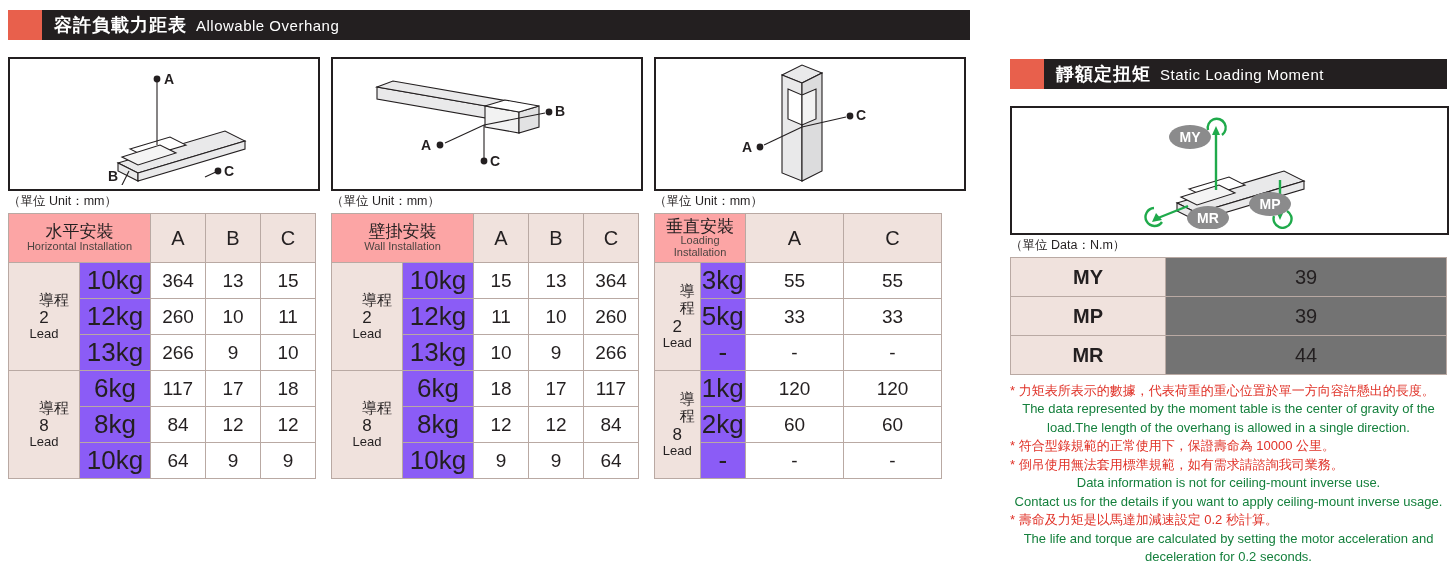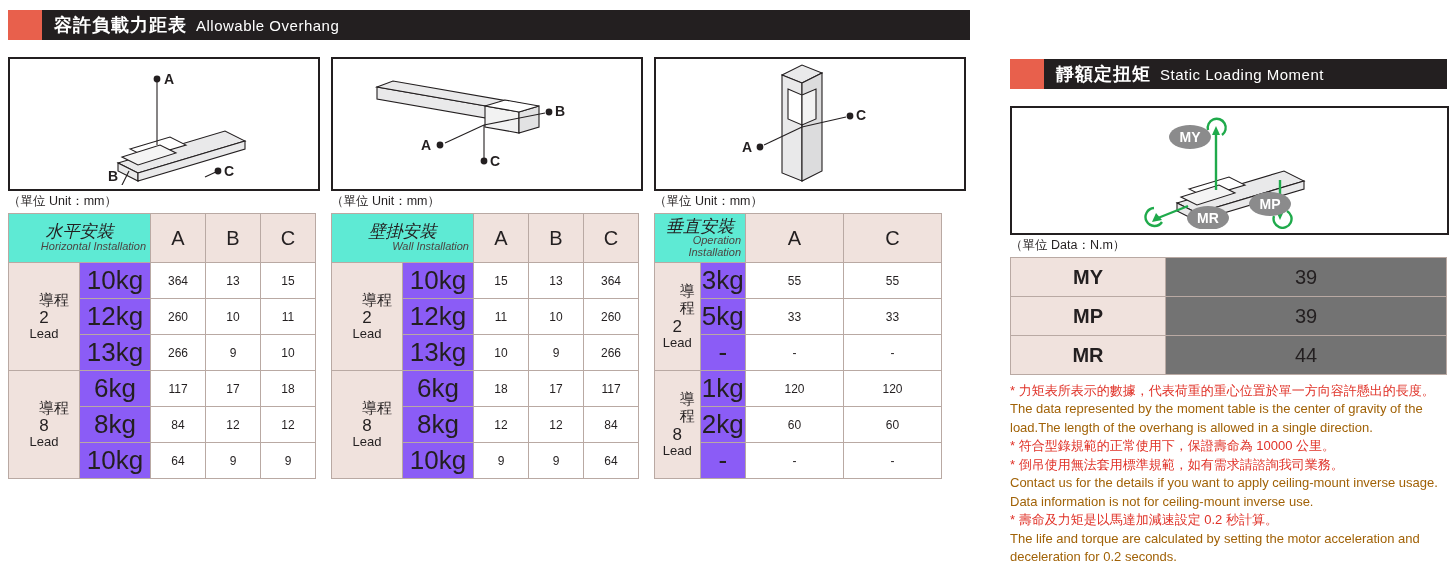--- a/index.html
+++ b/index.html
@@ -26,42 +26,42 @@
   .diag-row{display:flex;gap:15px;margin-top:17px;}
   .diag{width:308px;height:130px;border:2px solid #231f20;background:#fff;position:relative;overflow:hidden;}
   .diag.wide{width:435px;height:125px;}
   .unit{text-align:left;font-size:12.5px;margin:2px 2px 3px 0;color:#231f20;}
 
   
   .tbl-row{display:flex;gap:15px;}
   table{border-collapse:collapse;font-size:19px;}
   .t-oh{width:308px;table-layout:fixed;}
   td,th{border:1px solid #b9a9a3;text-align:center;vertical-align:middle;font-weight:normal;color:#231f20;}
-  .hcell{background:#5eead4;height:44px;padding:2px 4px;font-style:italic;}
+  .hcell{background:#fca5a5;height:44px;padding:2px 4px;}
   .hcell .zh{font-size:17px;display:block;line-height:1.05;}
-  .hcell .en{font-size:11px;display:block;color:#4d4542;line-height:1.05;text-align:right;}
+  .hcell .en{font-size:11px;display:block;color:#4d4542;line-height:1.05;}
   .col-letter{background:#f0e2dd;font-size:20px;width:52px;}
   .lead-cell{background:#f0e2dd;width:44px;font-size:13px;line-height:1.15;padding:1px;}
   .lead-cell b{font-size:15px;font-weight:normal;display:block;margin-left:20px;}
   .lead-cell .num{font-size:17px;display:block;}
   .kg{background:#8b5cf6;font-size:26px;height:33px;}
-  .val{background:#ffffff;font-size:12px;height:33px;}
+  .val{background:#ffffff;font-size:19px;height:33px;}
 
   
   .t-v{width:288px;table-layout:fixed;}
 
   
   .t-sq{width:437px;table-layout:fixed;}
   .t-sq .lbl{background:#f0e2dd;font-size:20px;font-weight:bold;height:36px;width:152px;}
   .t-sq .num{background:#737373;font-size:20px;height:36px;}
 
   
   .notes{margin-top:7px;font-size:13px;line-height:1.42;}
   .notes .red{color:#e03127;}
-  .notes .gray{color:#a16207;}
+  .notes .gray{color:#15803d;text-align:center;}
   .notes p{margin:0;}
 
   svg{display:block;}
 </style>
 </head>
 <body>
 
 <div class="left">
 
   <div class="hdr">
@@ -271,21 +271,21 @@
         <td class="val">64</td>
       </tr>
     </tbody>
       </table>
 
     <table class="t-v">
       <tbody>
           <tr>
         <th class="hcell" colspan="2">
           <span class="zh">垂直安裝</span>
-          <span class="en">Operation Installation</span>
+          <span class="en">Loading Installation</span>
         </th>
         <th class="col-letter" style="width:95px">A</th>
         <th class="col-letter" style="width:95px">C</th>
       </tr>
       <tr>
         <td class="lead-cell" rowspan="3">
           <b>導程</b>
           <span class="num">2</span>
           <span>Lead</span>
         </td>
@@ -391,18 +391,18 @@
       <td class="num">44</td>
     </tr>
   </tbody>
     </table>
 
   <div class="notes">
     <p class="red">* 力矩表所表示的數據，代表荷重的重心位置於單一方向容許懸出的長度。</p>
     <p class="gray">The data represented by the moment table is the center of gravity of the load.The length of the overhang is allowed in a single direction.</p>
     <p class="red">* 符合型錄規範的正常使用下，保證壽命為 10000 公里。</p>
     <p class="red">* 倒吊使用無法套用標準規範，如有需求請諮詢我司業務。</p>
+    <p class="gray">Data information is not for ceiling-mount inverse use.</p>
     <p class="gray">Contact us for the details if you want to apply ceiling-mount inverse usage.</p>
-    <p class="gray">Data information is not for ceiling-mount inverse use.</p>
     <p class="red">* 壽命及力矩是以馬達加減速設定 0.2 秒計算。</p>
     <p class="gray">The life and torque are calculated by setting the motor acceleration and deceleration for 0.2 seconds.</p>
   </div>
 </div>
 
 </body></html>

